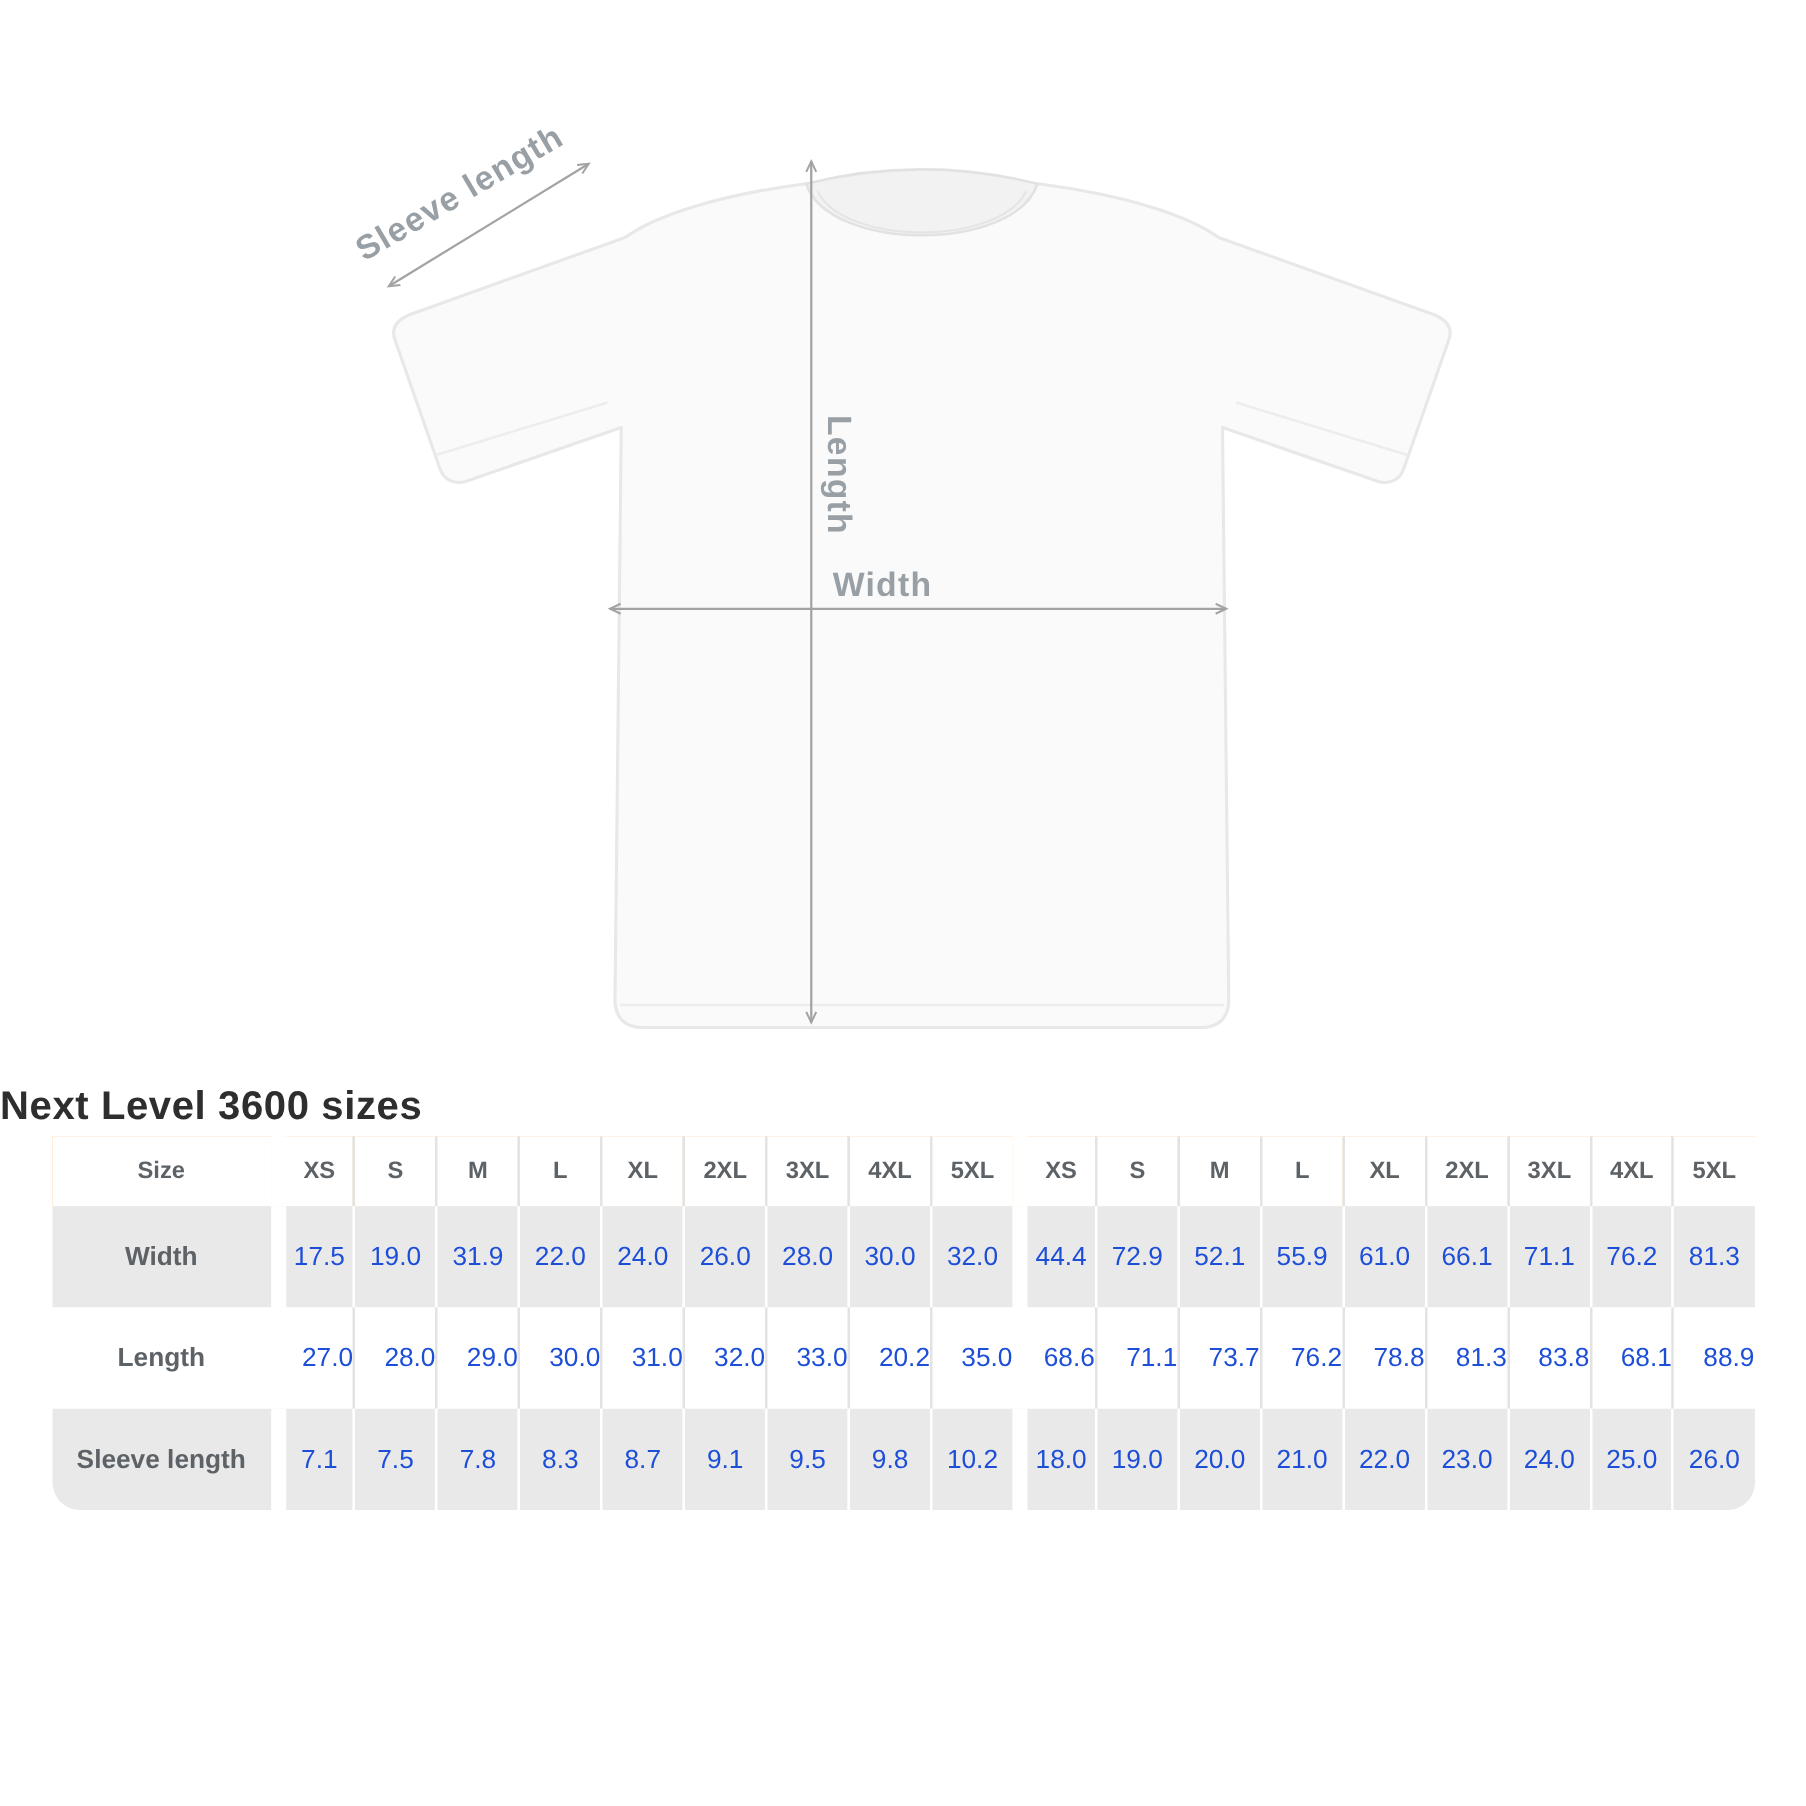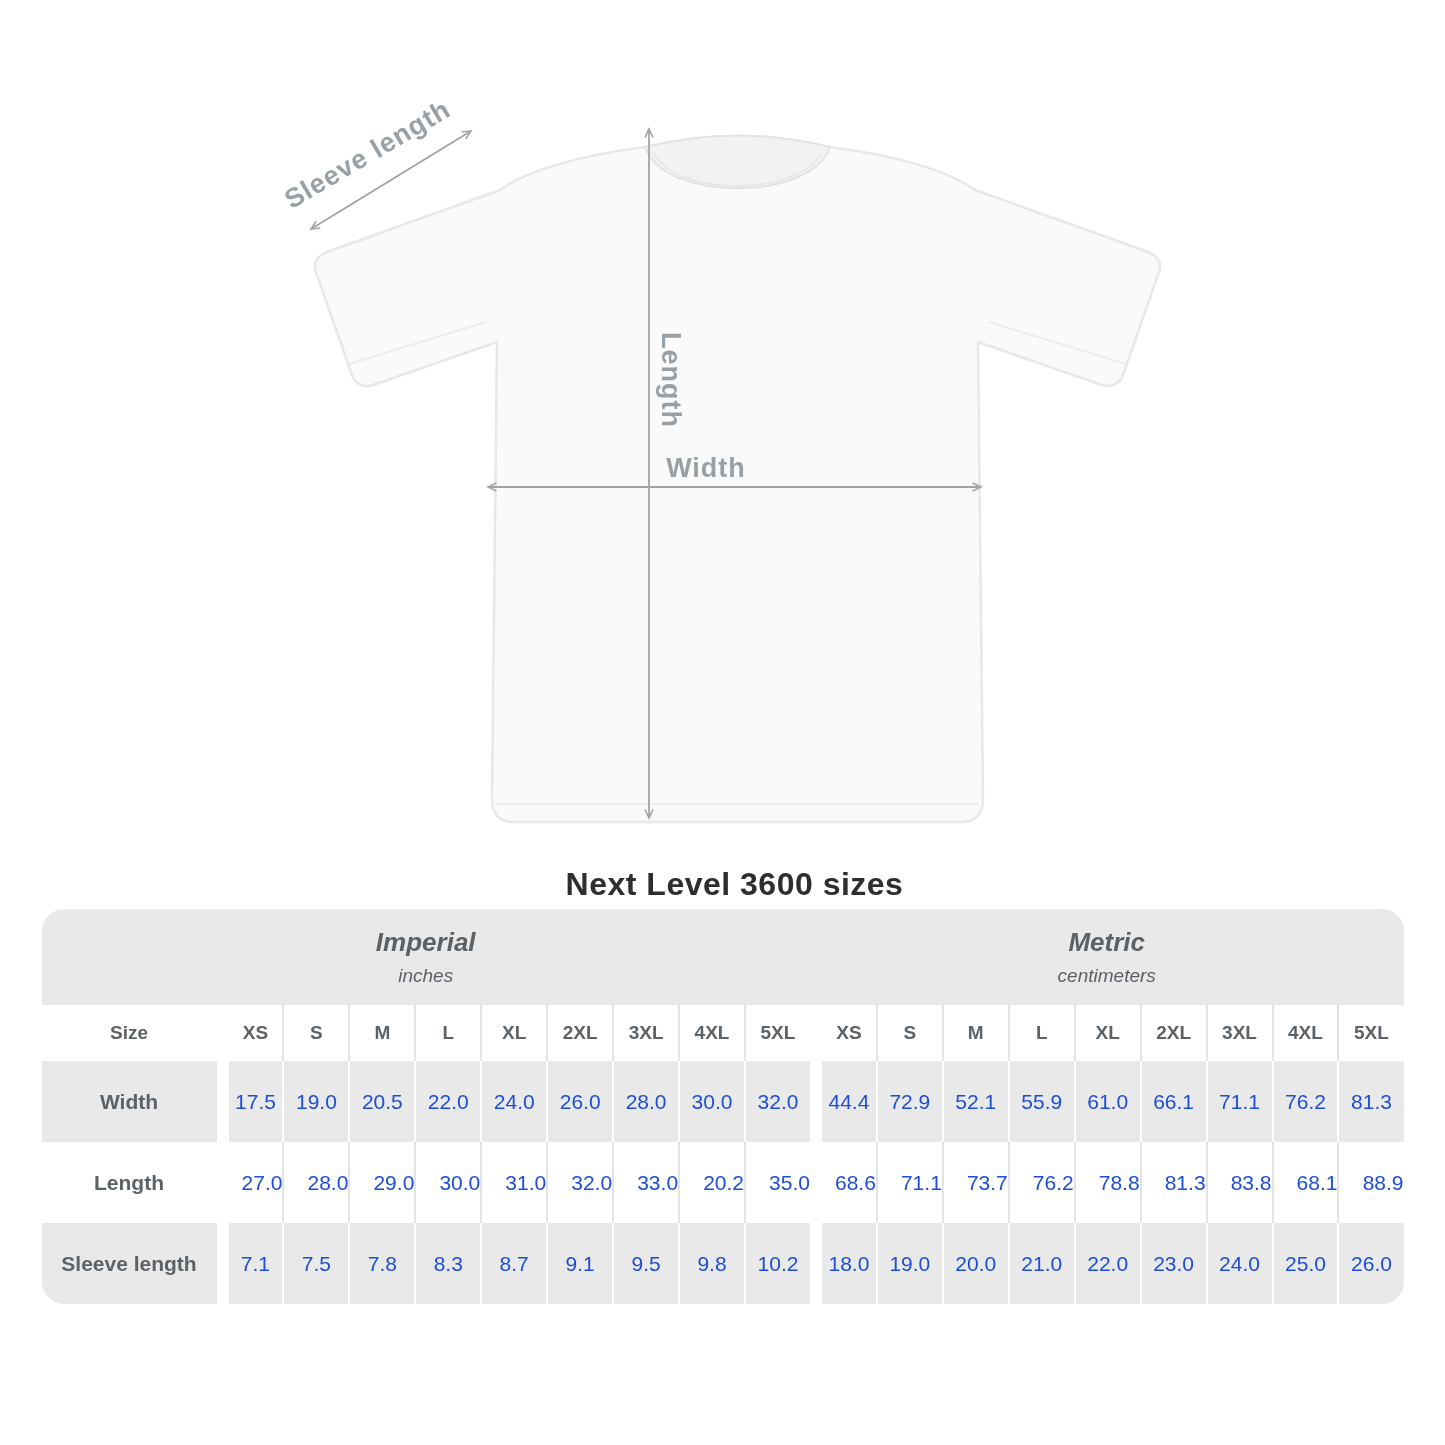--- a/index.html
+++ b/index.html
@@ -24,26 +24,25 @@
     font-family: "Liberation Sans", sans-serif;
     font-weight: bold;
     font-size: 27px;
     fill: #99a0a5;
     letter-spacing: 1px;
   }
 
   
   .chart-title {
     margin: 16px 0 6px 0;
-    text-align: center;
+    text-align: left;
     font-size: 32px;
     font-weight: bold;
     color: #2e2e2e;
     letter-spacing: 0.5px;
-    padding-left: 24px;
   }
   .tolerance-note {
     margin: 0 0 30px 0;
     text-align: center;
     font-style: italic;
     font-size: 19px;
     color: #555a5e;
   }
 
   
@@ -185,30 +184,20 @@
         <col>
         <col>
         <col>
         <col>
         <col>
         <col>
         <col>
     </colgroup>
 
     <tbody>
-        <tr class="unit-row">
-      <th class="unit-imperial" colspan="10">
-        <div class="unit-name">Imperial</div>
-        <div class="unit-sub">inches</div>
-      </th>
-      <th class="unit-metric" colspan="9">
-        <div class="unit-name">Metric</div>
-        <div class="unit-sub">centimeters</div>
-      </th>
-    </tr>
 
     <tr class="size-row">
       <th>Size</th>
       <th class="h gap">XS</th>
       <th class="h">S</th>
       <th class="h">M</th>
       <th class="h">L</th>
       <th class="h">XL</th>
       <th class="h">2XL</th>
       <th class="h">3XL</th>
@@ -222,21 +211,21 @@
       <th class="h">2XL</th>
       <th class="h">3XL</th>
       <th class="h">4XL</th>
       <th class="h">5XL</th>
     </tr>
 
     <tr class="data-row row-gray">
       <th class="row-label">Width</th>
       <td class="val gap">17.5</td>
       <td class="val">19.0</td>
-      <td class="val">20.5</td>
+      <td class="val">31.9</td>
       <td class="val">22.0</td>
       <td class="val">24.0</td>
       <td class="val">26.0</td>
       <td class="val">28.0</td>
       <td class="val">30.0</td>
       <td class="val">32.0</td>
       <td class="val gap">44.4</td>
       <td class="val">72.9</td>
       <td class="val">52.1</td>
       <td class="val">55.9</td>

